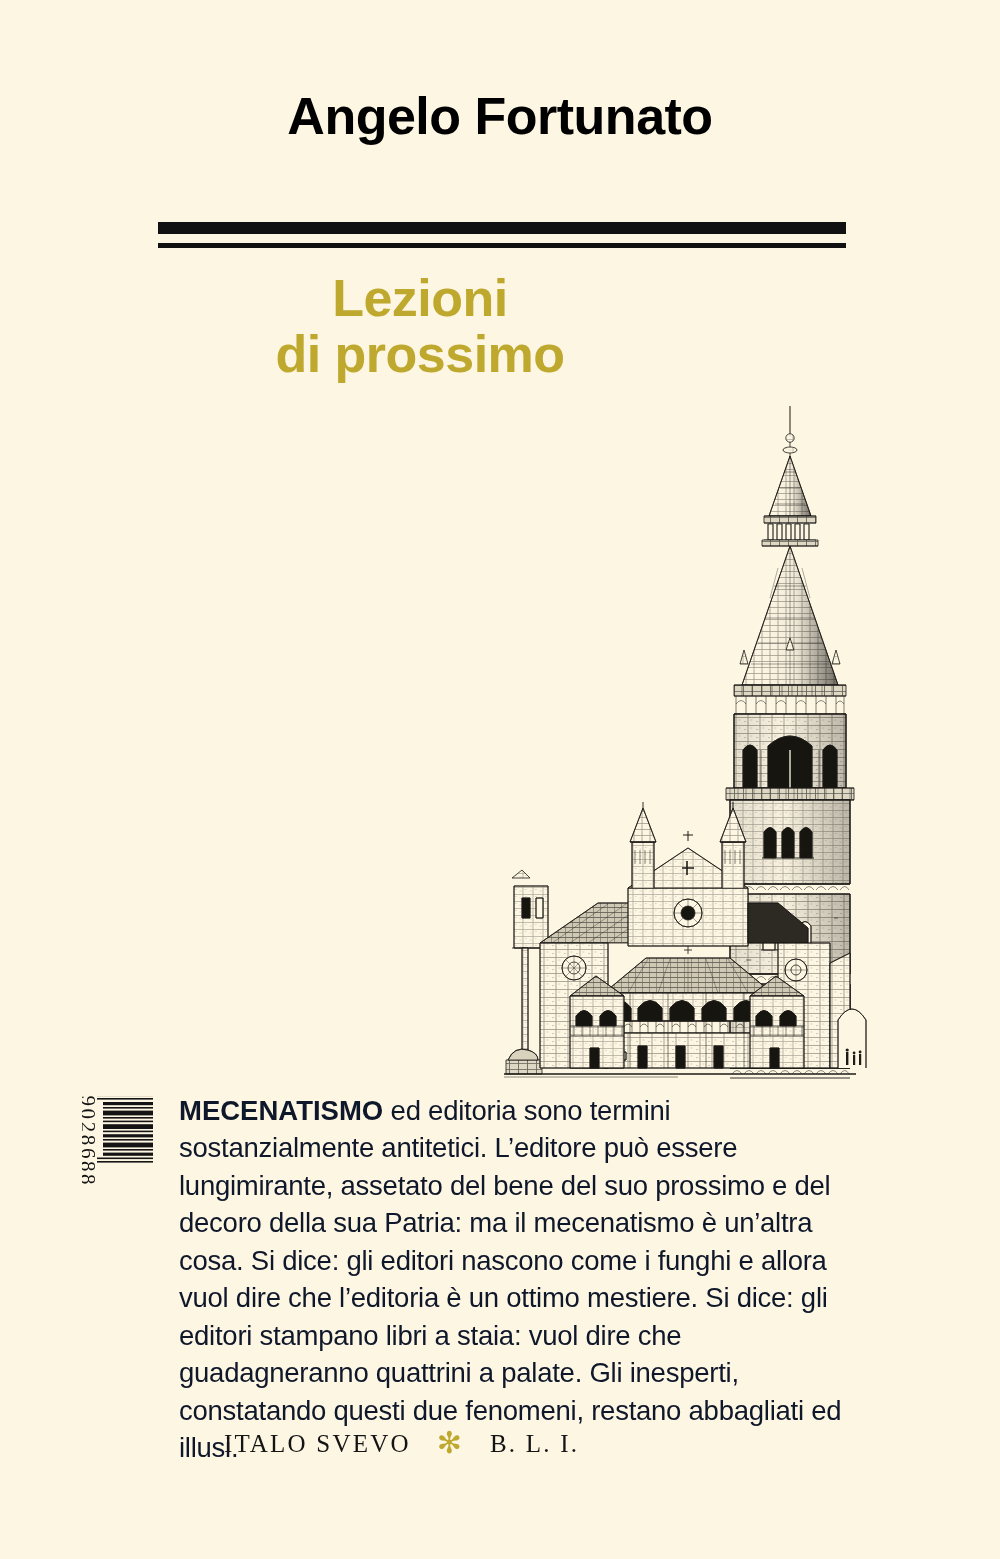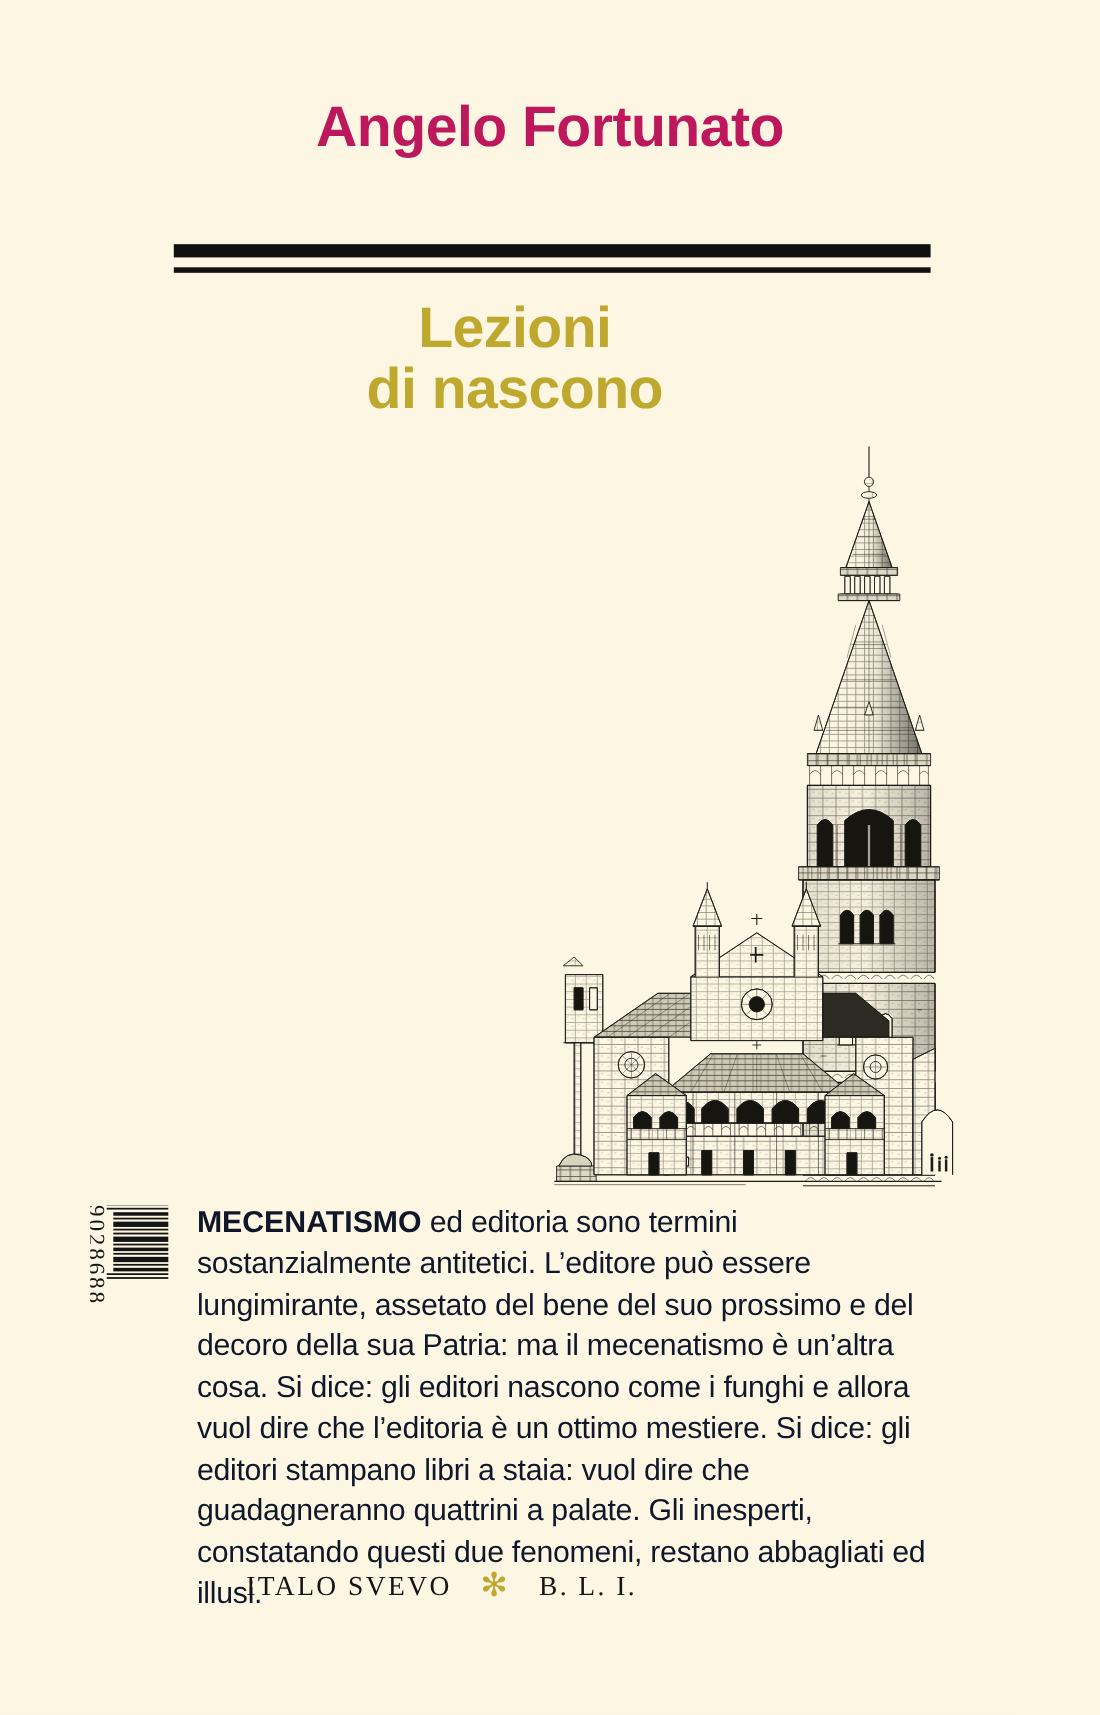--- a/index.html
+++ b/index.html
@@ -29,21 +29,21 @@
     top: 88px;
     width: 1000px;
     text-align: center;
   }
   .author-line {
     font-family: "Liberation Sans", sans-serif;
     font-weight: bold;
     font-size: 52px;
     line-height: 1.08;
     letter-spacing: -0.5px;
-    color: #be185d;
+    color: #000000;
     display: block;
   }
 
   
   .rules {
     position: absolute;
     left: 158px;
     top: 222px;
     width: 688px;
   }
@@ -61,21 +61,20 @@
     width: 100%;
   }
 
   
   .title-block {
     position: absolute;
     left: 0;
     top: 270px;
     width: 840px;
     text-align: center;
-    padding-left: 48px;
   }
   .title-line {
     display: block;
     font-family: "Liberation Sans", sans-serif;
     font-weight: bold;
     font-size: 52px;
     line-height: 1.08;
     letter-spacing: -0.5px;
     color: #bfa82e;
   }
@@ -160,21 +159,21 @@
   </div>
 
   <div class="rules">
     <div class="rule-thick"></div>
     <div class="rule-gap"></div>
     <div class="rule-thin"></div>
   </div>
 
   <div class="title-block">
     <span class="title-line">Lezioni</span>
-    <span class="title-line">di nascono</span>
+    <span class="title-line">di prossimo</span>
   </div>
 
   <div class="illustration">
     <svg viewBox="0 0 400 685" xmlns="http://www.w3.org/2000/svg" aria-hidden="true">
       <defs>
 
         <pattern id="stone" width="10" height="7" patternUnits="userSpaceOnUse">
           <rect width="10" height="7" fill="#fdf6e3"></rect>
           <path d="M0 6.6 H10 M5 0 V6.6" stroke="#7c766a" stroke-width="0.5"></path>
           <path d="M1.5 3 h2 M7 1.5 h1.6" stroke="#a8a296" stroke-width="0.4"></path>

